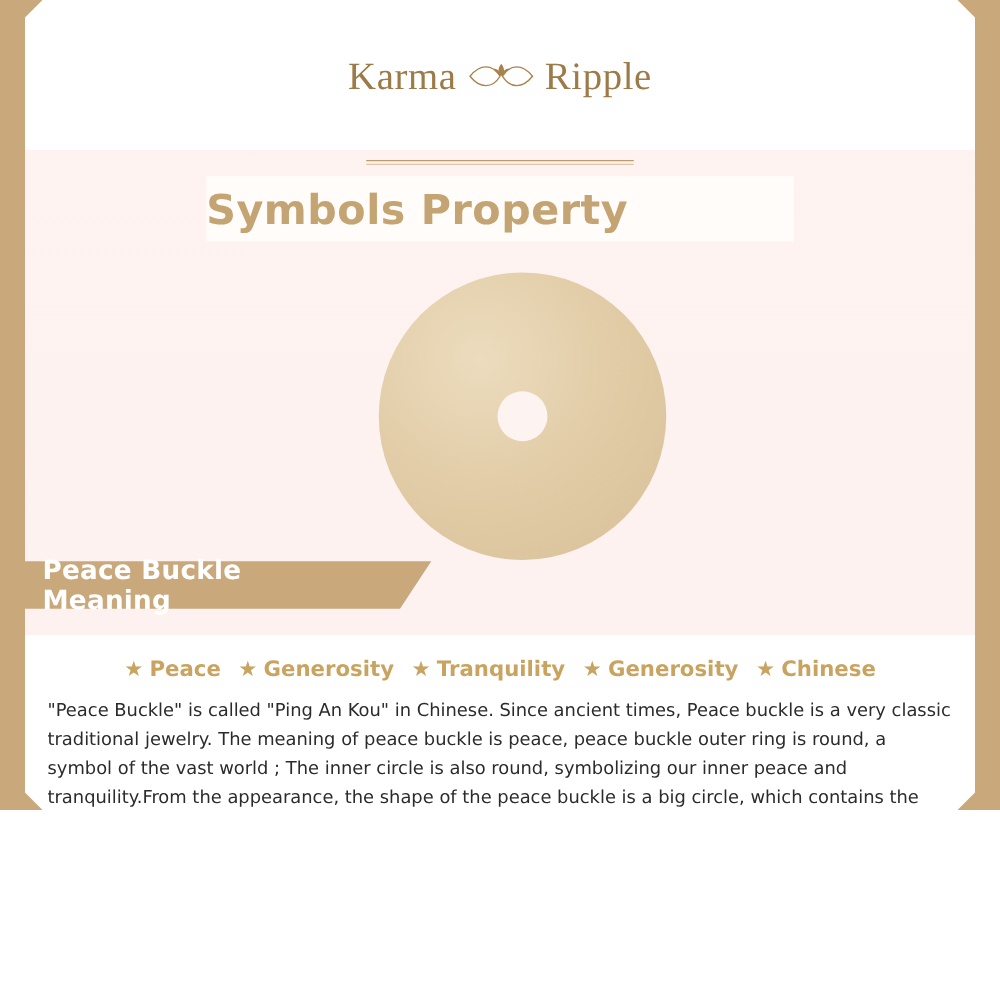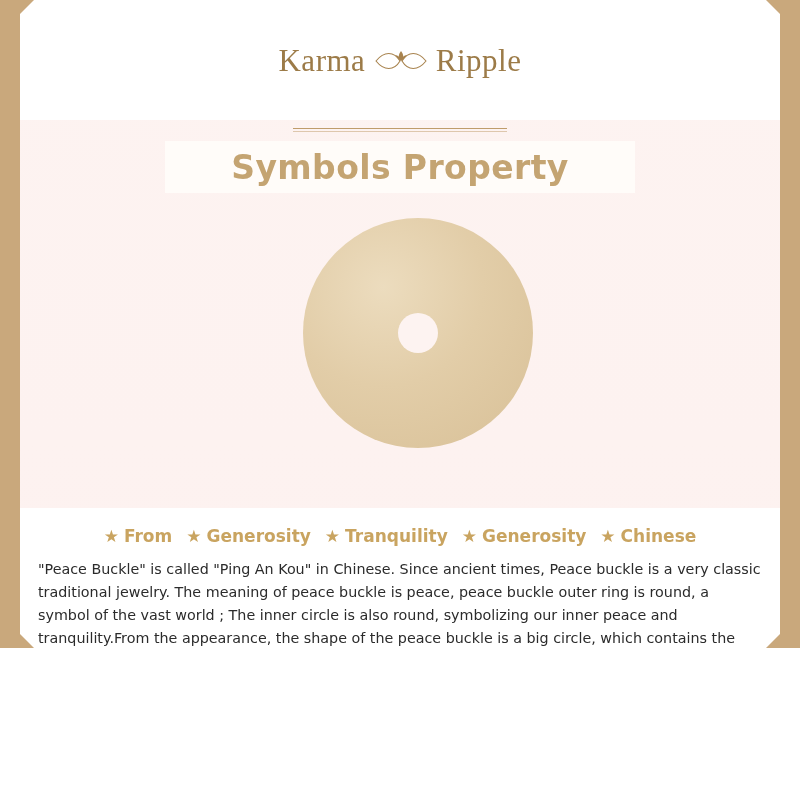--- a/index.html
+++ b/index.html
@@ -135,21 +135,20 @@
   
   .title-band {
     position: absolute;
     left: 165px;
     top: 141px;
     width: 470px;
     height: 52px;
     background: #fffcf9;
     display: flex;
     align-items: center;
-    justify-content: center;
   }
   .title-text {
     font-family: "DejaVu Sans", sans-serif;
     font-weight: bold;
     font-size: 33px;
     color: #c4a472;
     letter-spacing: 0.4px;
   }
 
   
@@ -283,26 +282,29 @@
   </div>
 
   <div class="title-band">
     <span class="title-text">Symbols Property</span>
   </div>
 
   <div class="buckle">
     <div class="buckle-hole"></div>
   </div>
 
+  <div class="ribbon">
+    <span class="ribbon-text">Peace Buckle Meaning</span>
+  </div>
 
   <div class="content">
     <div class="keywords">
       <div class="kw">
         <span class="star">★</span>
-        <span>From</span>
+        <span>Peace</span>
       </div>
       <div class="kw">
         <span class="star">★</span>
         <span>Generosity</span>
       </div>
       <div class="kw">
         <span class="star">★</span>
         <span>Tranquility</span>
       </div>
       <div class="kw">

